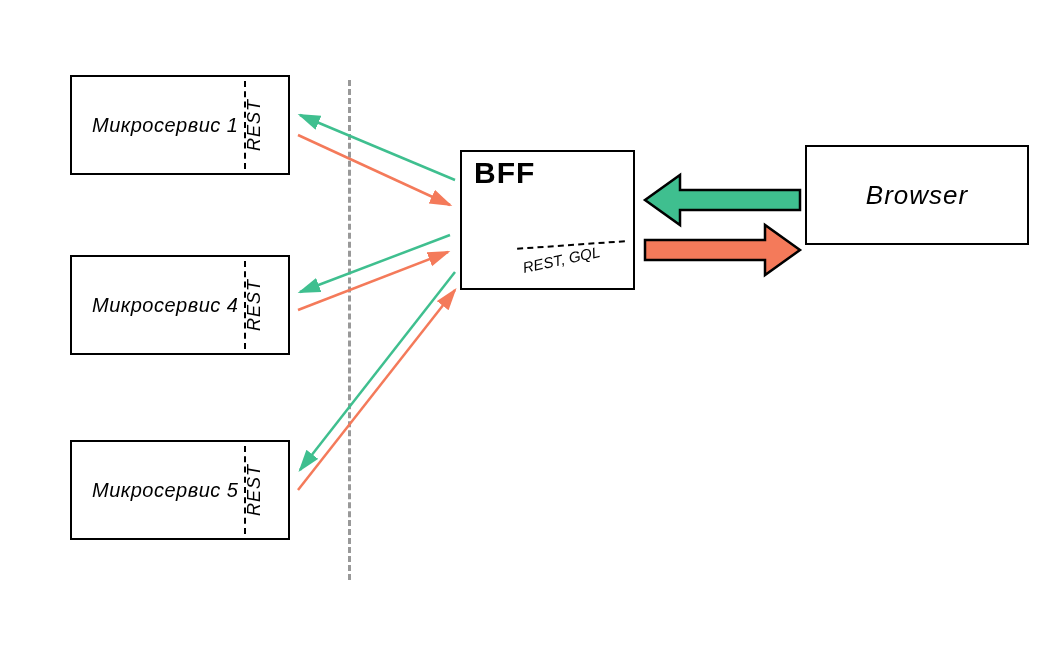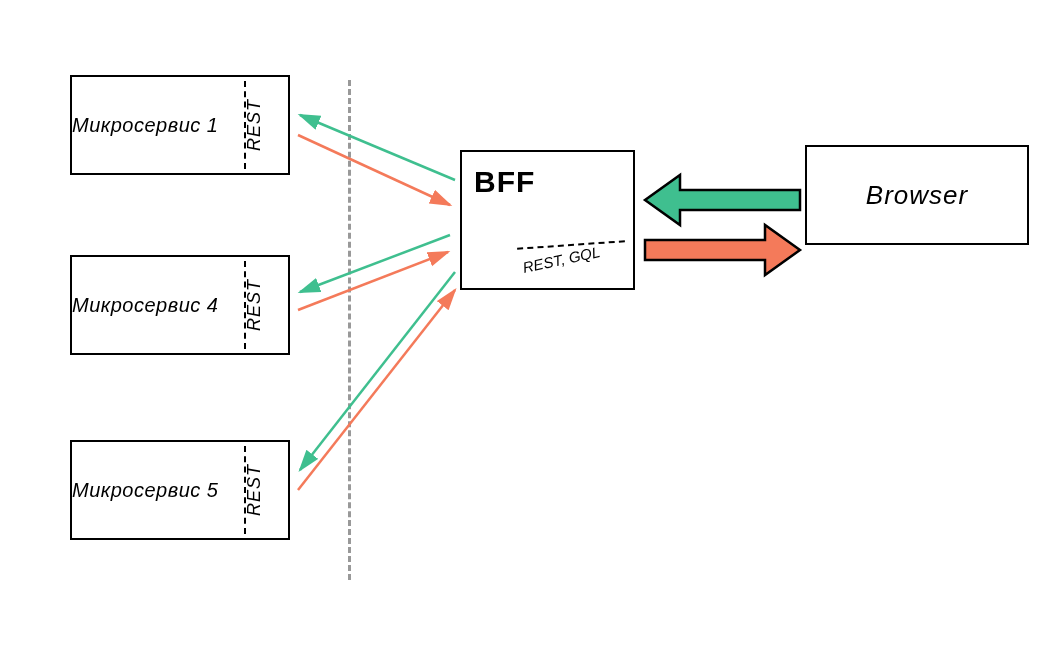--- a/index.html
+++ b/index.html
@@ -15,21 +15,21 @@
       border: 2.5px solid #000;
       background: #fff;
       display: flex;
       align-items: center;
     }
     .microservice {
       width: 220px;
       height: 100px;
     }
     .ms-label {
-      padding-left: 0;
+      padding-left: 20px;
       font-size: 20px;
       font-style: italic;
       letter-spacing: 0.5px;
     }
     .rest-label {
       position: absolute;
       right: 8px;
       top: 50%;
       transform: translateY(-50%) rotate(-90deg);
       transform-origin: center;
@@ -45,21 +45,21 @@
       border-left: 2px dashed #000;
     }
     .bff-box {
       width: 175px;
       height: 140px;
       flex-direction: column;
       align-items: flex-start;
       justify-content: flex-start;
     }
     .bff-title {
-      padding: 13px 12px;
+      padding: 4px 12px;
       font-size: 30px;
       font-weight: bold;
       letter-spacing: 1px;
     }
     .bff-sub {
       position: absolute;
       bottom: 20px;
       left: 60px;
       font-size: 15px;
       font-style: italic;

